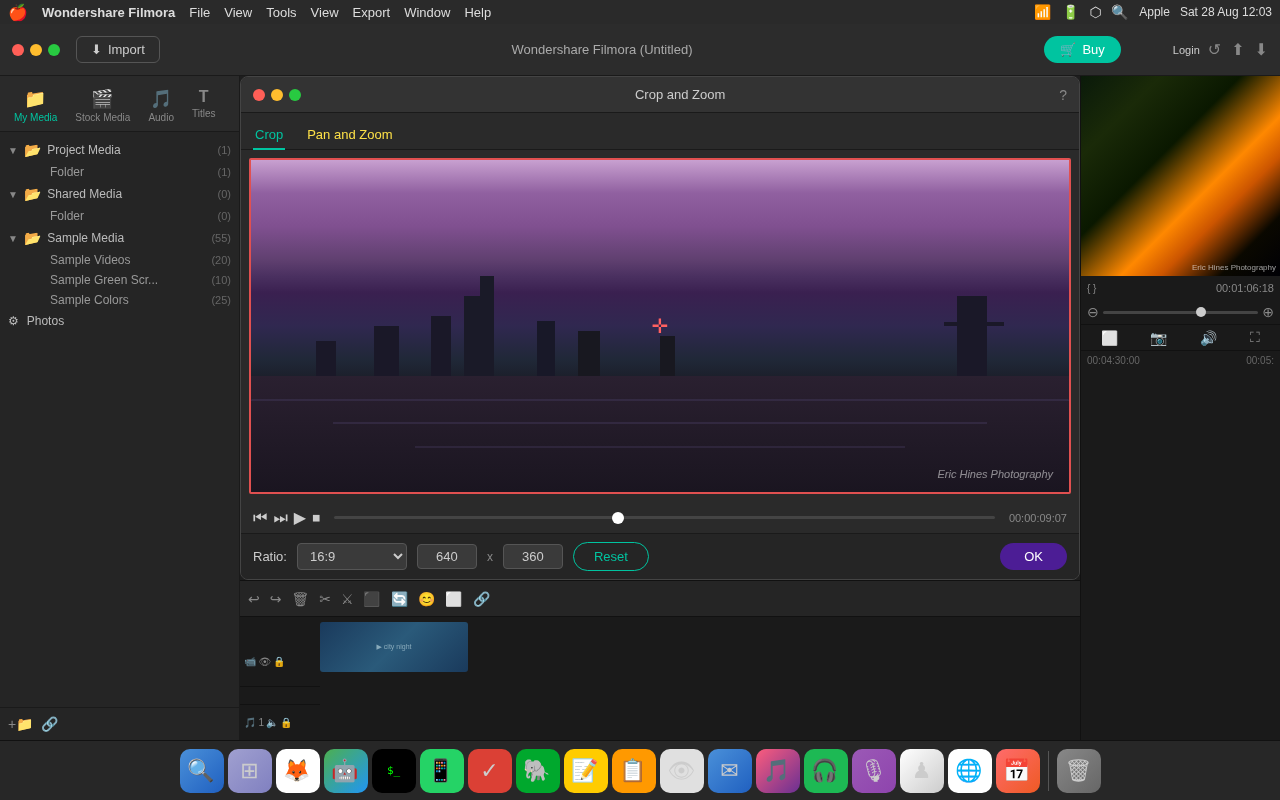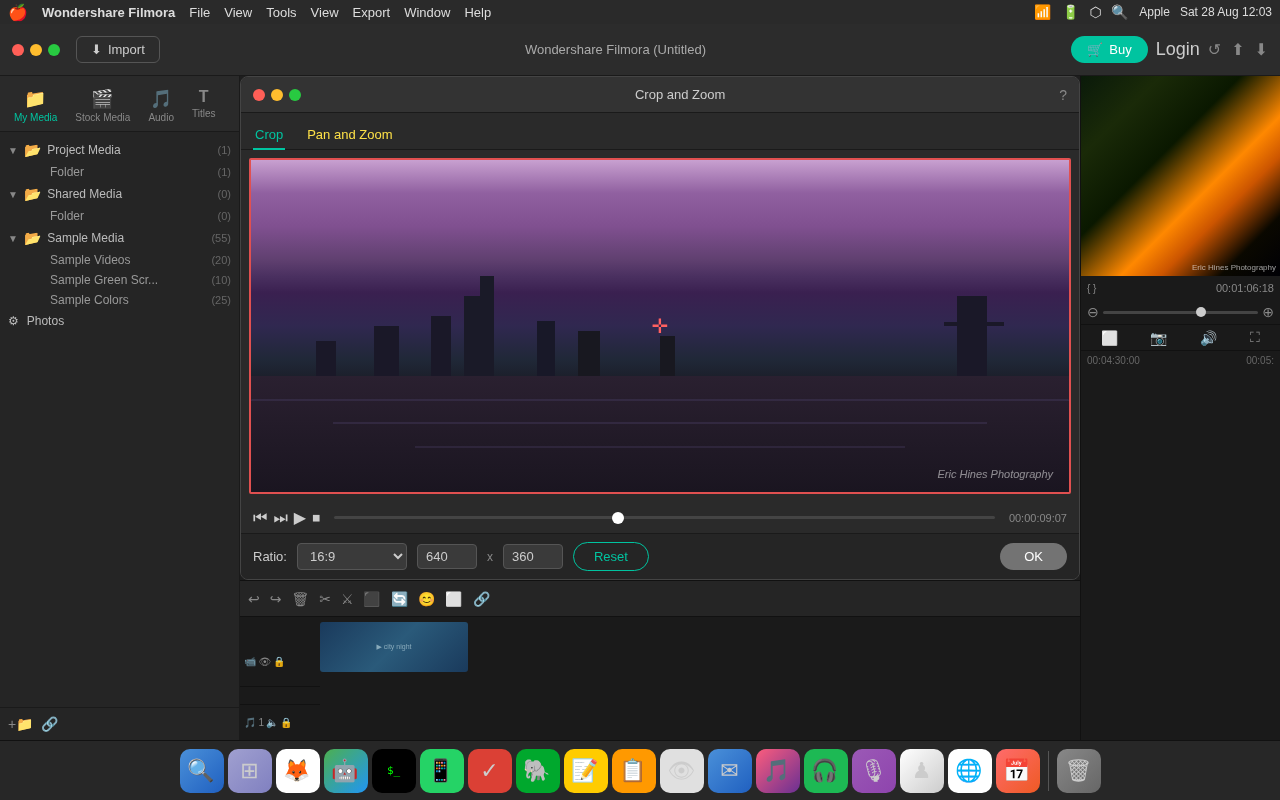--- a/index.html
+++ b/index.html
@@ -84,21 +84,22 @@
       font-size: 13px;
       display: flex;
       align-items: center;
       gap: 6px;
     }
     .login-btn {
       background: transparent;
       border: none;
       color: #ccc;
       cursor: pointer;
-      font-size: 18px;
+      font-size: 11px;
+      margin-left: 44px;
     }
     .toolbar-icons { display: flex; gap: 10px; color: #888; font-size: 16px; }
 
     
     .main-layout {
       display: flex;
       height: calc(800px - 24px - 52px - 60px); 
     }
 
     
@@ -444,33 +445,34 @@
       cursor: pointer;
     }
     .dim-input {
       background: #3a3a3a;
       border: 1px solid #555;
       color: #ccc;
       padding: 4px 8px;
       border-radius: 4px;
       font-size: 13px;
       width: 60px;
+      text-align: center;
     }
     .dim-sep { color: #888; }
     .reset-btn {
       background: transparent;
       border: 1px solid #00c4a0;
       color: #00c4a0;
       padding: 6px 20px;
       border-radius: 16px;
       cursor: pointer;
       font-size: 13px;
     }
     .ok-btn {
-      background: #737373;
+      background: #4c1d95;
       border: none;
       color: #fff;
       padding: 6px 24px;
       border-radius: 16px;
       cursor: pointer;
       font-size: 13px;
       margin-left: auto;
     }
 
     

